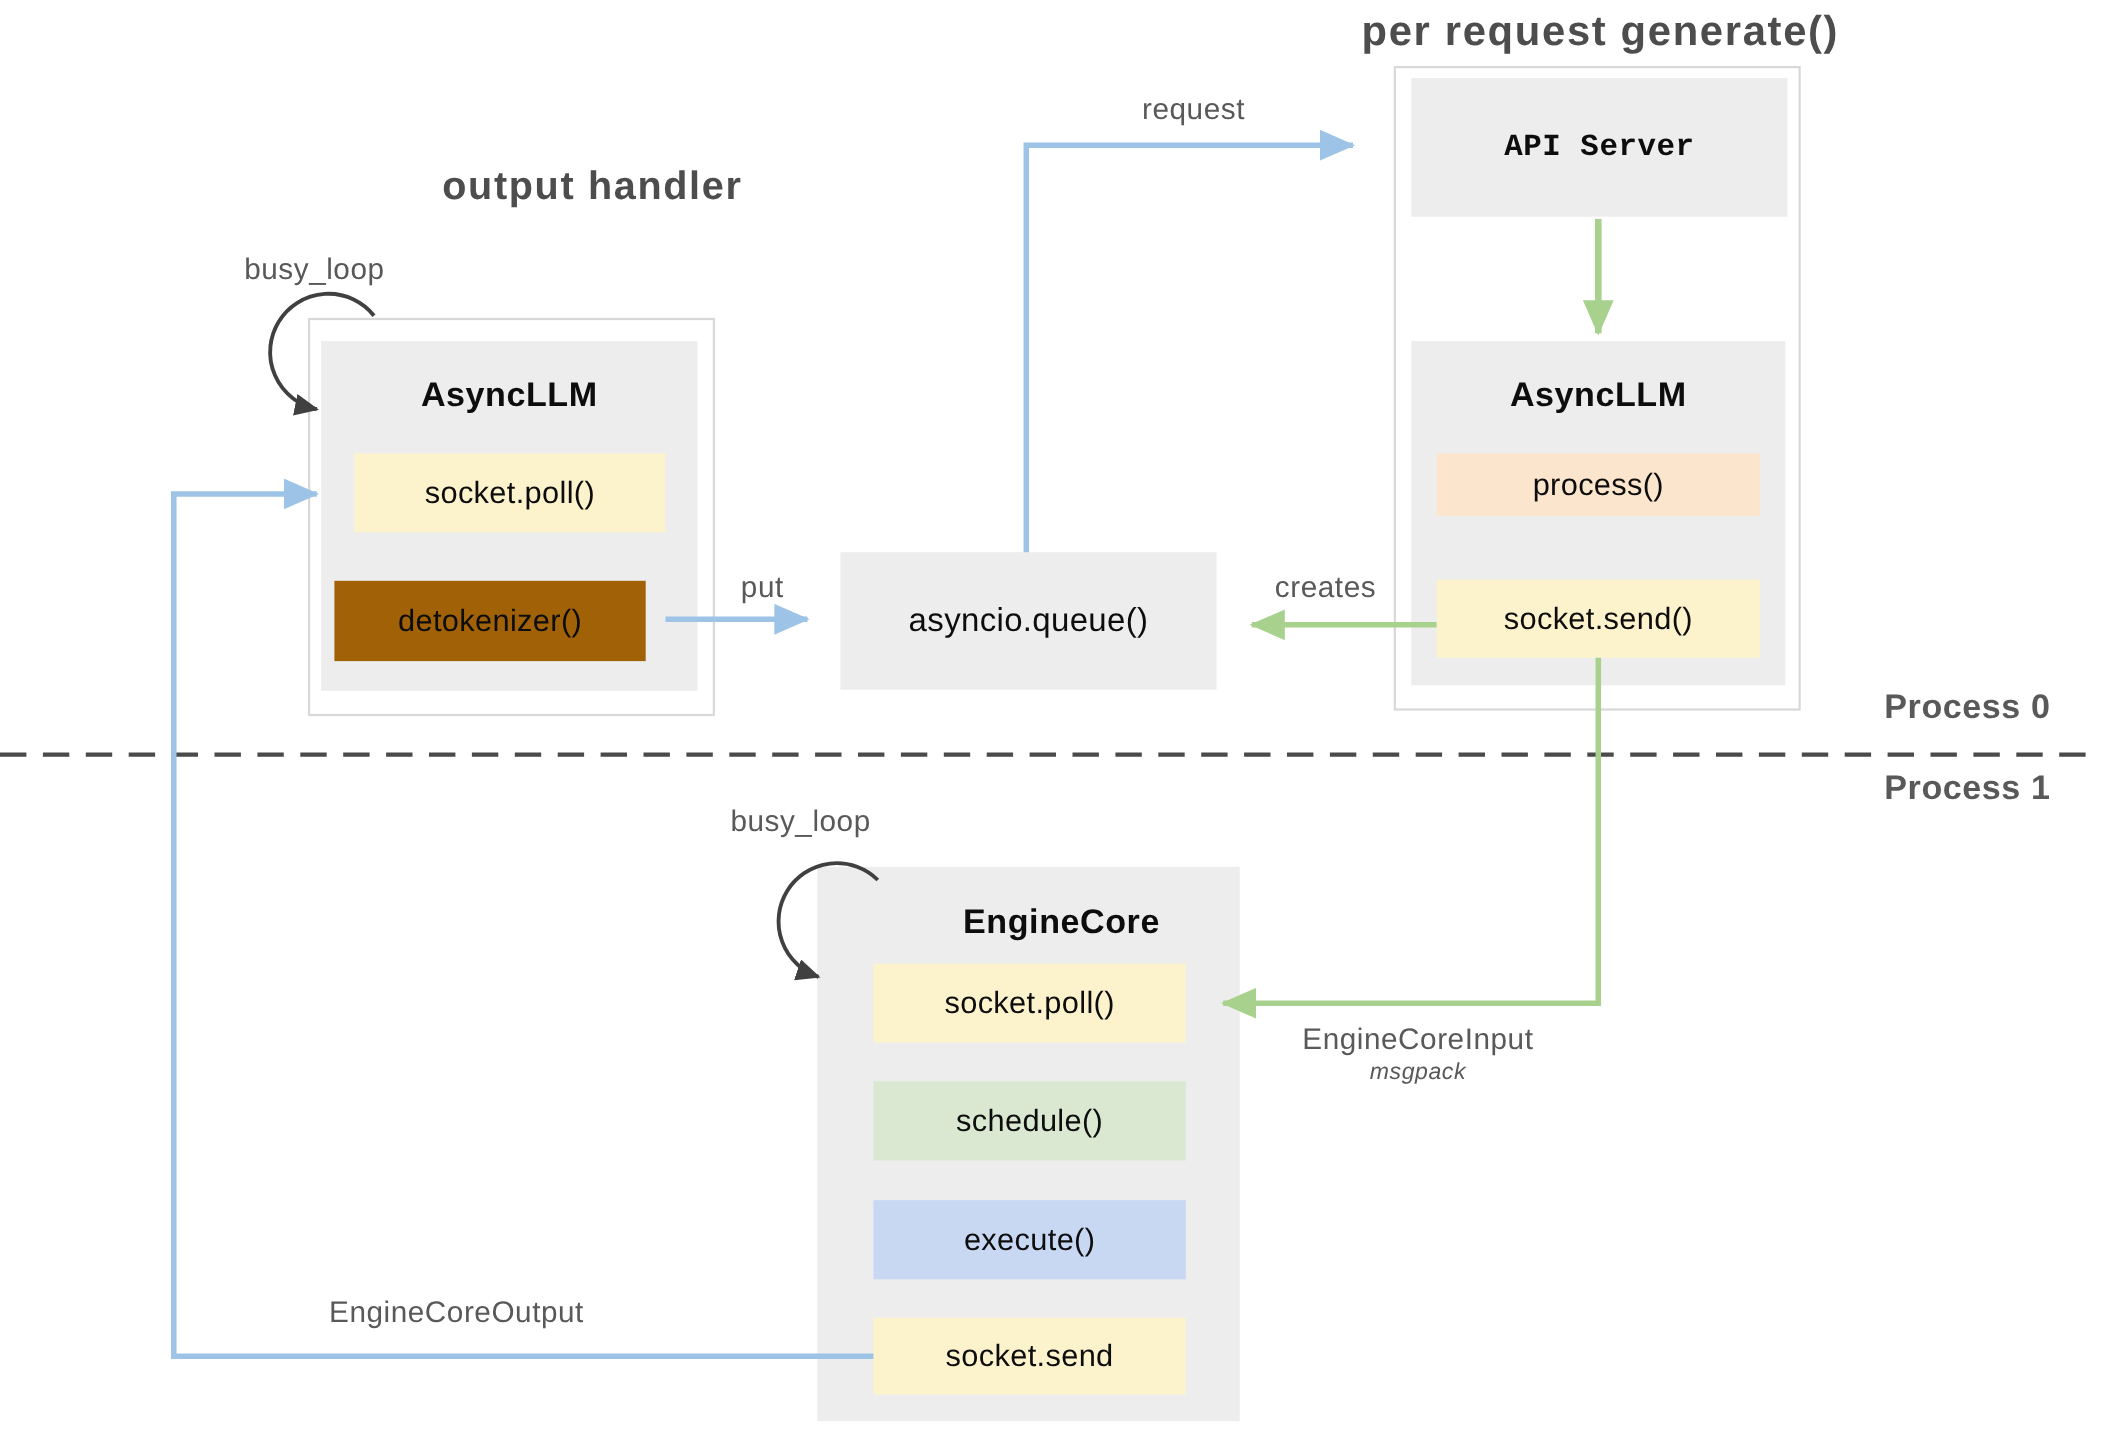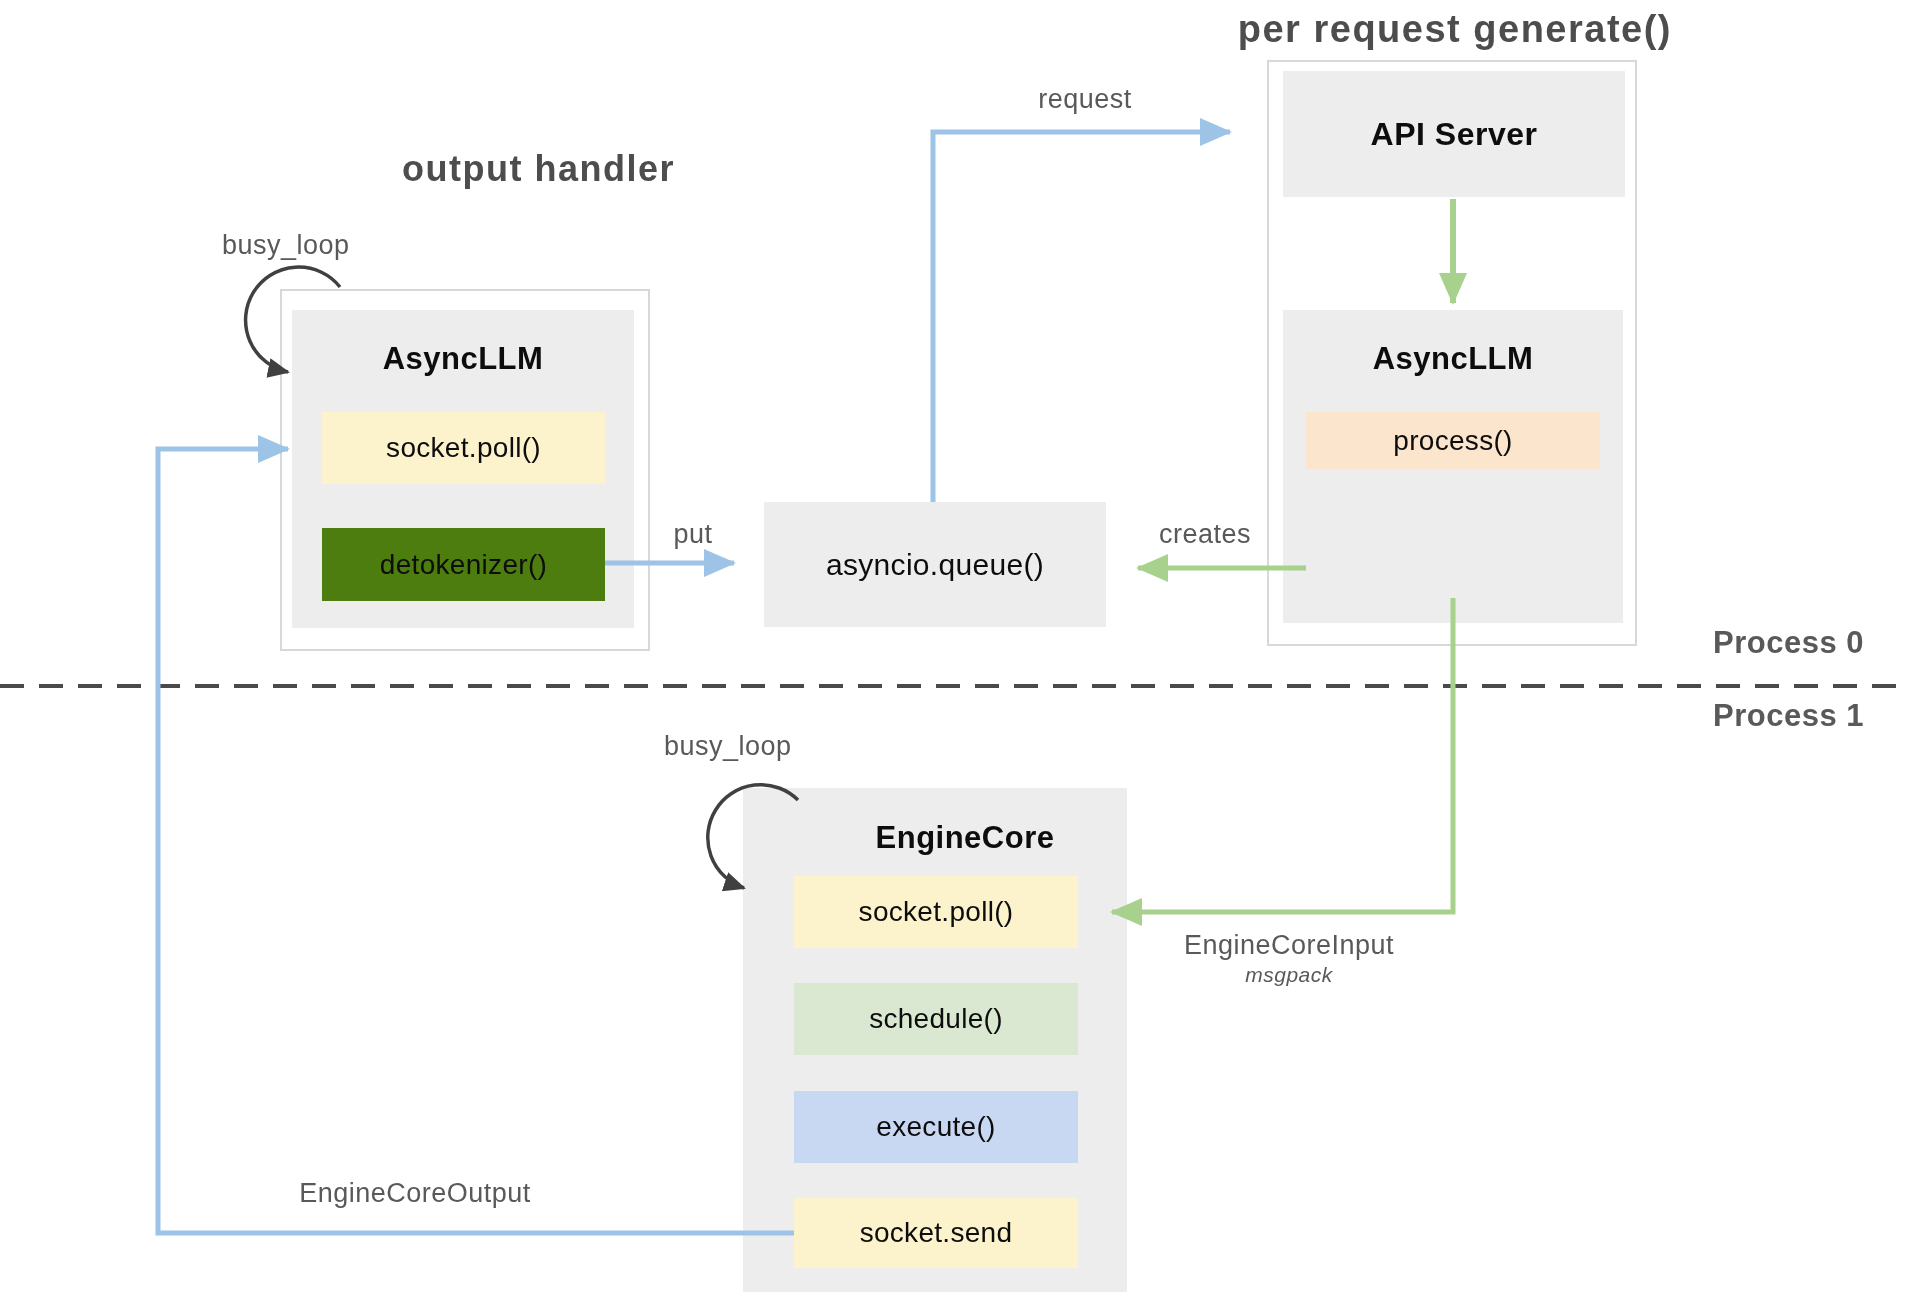--- a/index.html
+++ b/index.html
@@ -37,37 +37,38 @@
 </head>
 <body>
 
 <div class="canvas">
 
   <div class="abs outer-panel" style="left:280px;top:289px;width:370px;height:362px;"></div>
   <div class="abs gray-panel" style="left:292px;top:310px;width:342px;height:318px;"></div>
 
   <div class="abs outer-panel" style="left:1267px;top:60px;width:370px;height:586px;"></div>
   <div class="abs gray-panel" style="left:1283px;top:71px;width:342px;height:126px;display:flex;align-items:center;justify-content:center;">
-    <span class="node-title" style="font-size:32px;">API Server</span>
+    <span class="node-title" style="font-size:28px;font-family:Liberation Mono, monospace;">API Server</span>
   </div>
   <div class="abs gray-panel" style="left:1283px;top:310px;width:340px;height:313px;"></div>
 
   <div class="abs gray-panel" style="left:764px;top:502px;width:342px;height:125px;"></div>
   <div class="abs queue-box" style="left:764px;top:502px;width:342px;height:125px;">asyncio.queue()</div>
 
   <div class="abs gray-panel" style="left:743px;top:788px;width:384px;height:504px;"></div>
 
   <div class="abs node-title" style="left:292px;top:341px;width:342px;">AsyncLLM</div>
   <div class="abs node-title" style="left:1283px;top:341px;width:340px;">AsyncLLM</div>
   <div class="abs node-title" style="left:743px;top:820px;width:384px;padding-left:30px;">EngineCore</div>
 
   <div class="abs method" style="left:322px;top:412px;width:283px;height:72px;background:#FCF2CC;">socket.poll()</div>
-  <div class="abs method" style="left:322px;top:528px;width:283px;height:73px;background:#4d7c0f;">detokenizer()</div>
+  <div class="abs method" style="left:304px;top:528px;width:283px;height:73px;background:#a16207;">detokenizer()</div>
 
   <div class="abs method" style="left:1306px;top:412px;width:294px;height:57px;background:#FBE5CD;">process()</div>
+  <div class="abs method" style="left:1306px;top:527px;width:294px;height:71px;background:#FCF2CC;">socket.send()</div>
 
   <div class="abs method" style="left:794px;top:876px;width:284px;height:72px;background:#FCF2CC;">socket.poll()</div>
   <div class="abs method" style="left:794px;top:983px;width:284px;height:72px;background:#DAE8D1;">schedule()</div>
   <div class="abs method" style="left:794px;top:1091px;width:284px;height:72px;background:#C8D8F2;">execute()</div>
   <div class="abs method" style="left:794px;top:1198px;width:284px;height:70px;background:#FCF2CC;">socket.send</div>
 
   <div class="abs sec-title" style="left:275px;top:148px;width:400px;">output handler</div>
   <div class="abs sec-title" style="left:1012px;top:8px;width:660px;font-size:38px;">per request generate()</div>
 
   <div class="abs lbl" style="left:222px;top:230px;width:180px;text-align:left;">busy_loop</div>

